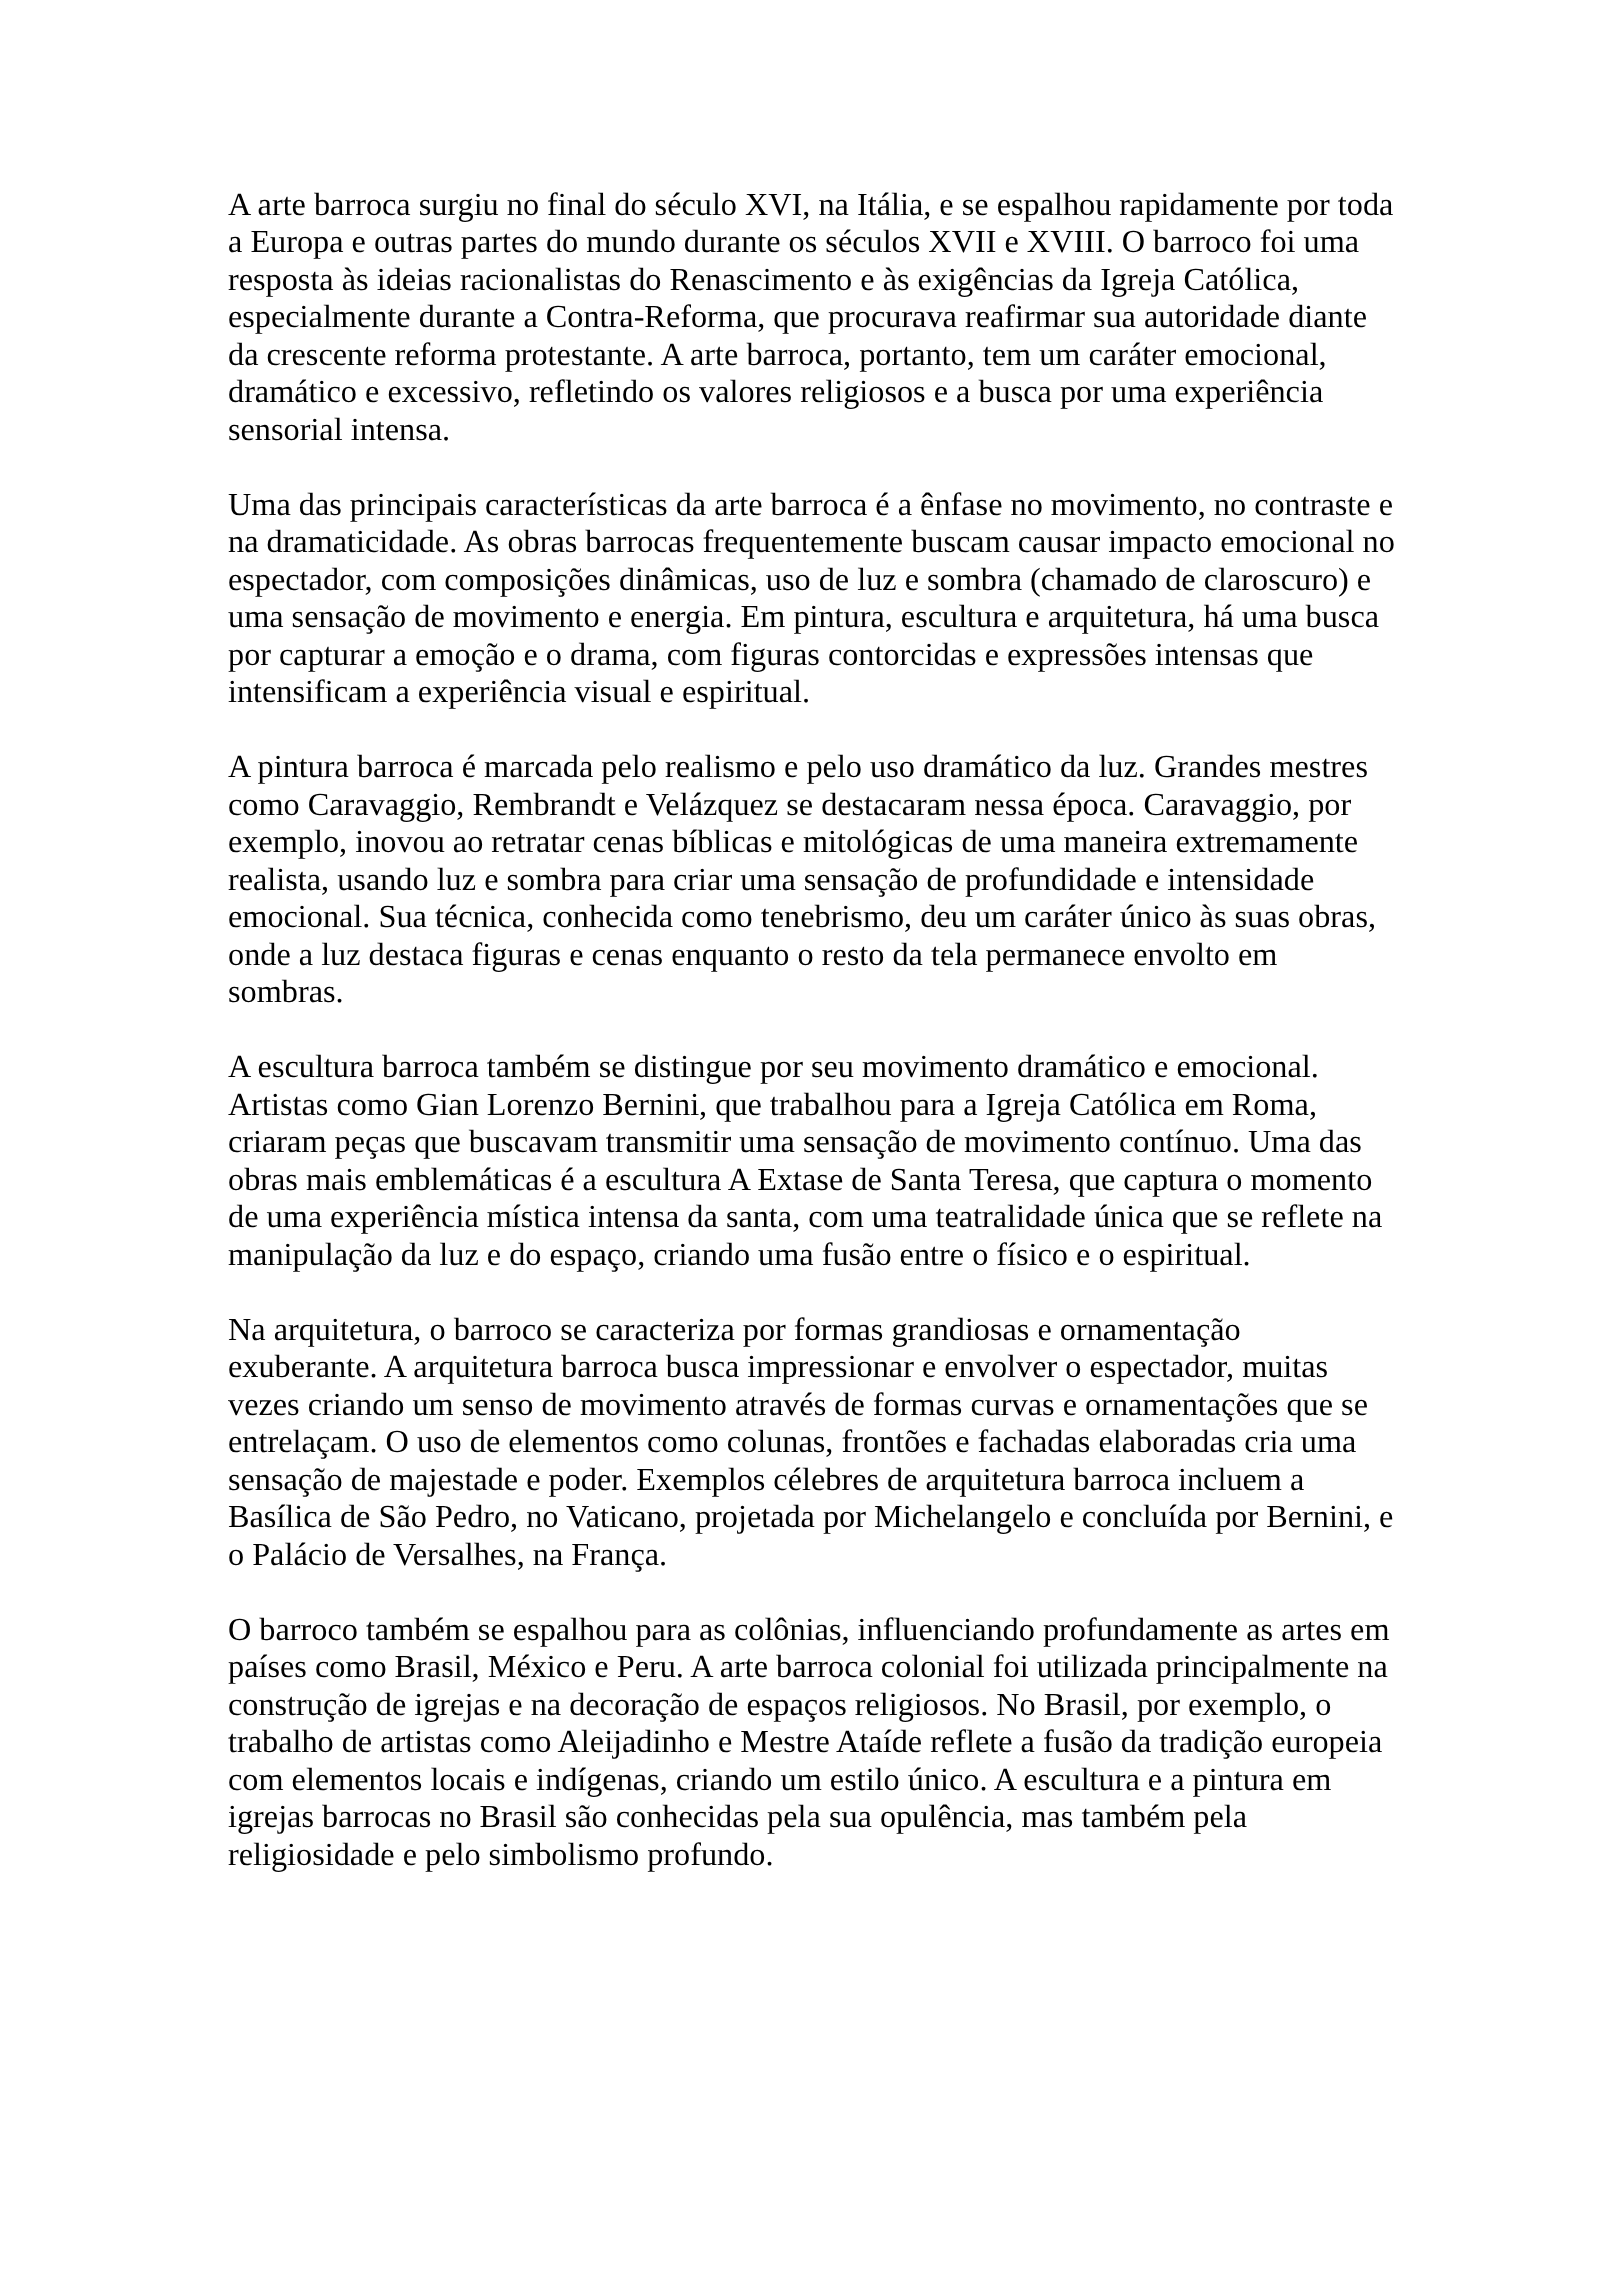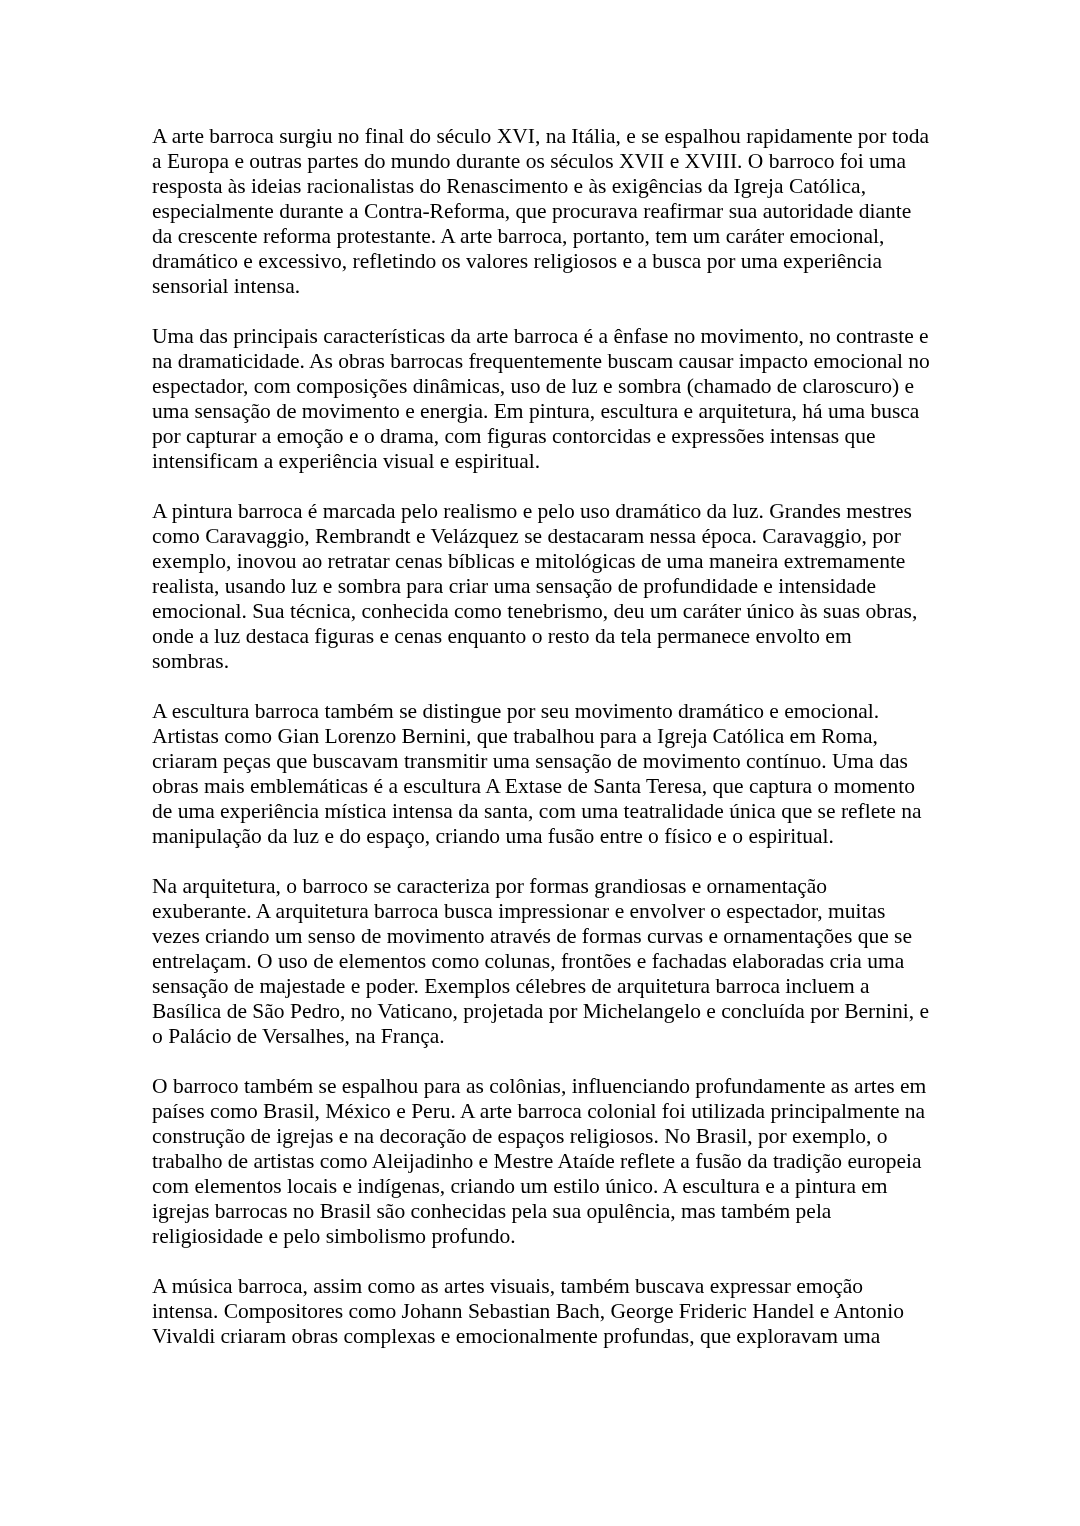--- a/index.html
+++ b/index.html
@@ -38,15 +38,14 @@
 <body>
 
 <div class="page">
   <div class="doc-body" id="doc-body">
       <p class="para"><span>A arte barroca surgiu no final do século XVI, na Itália, e se espalhou rapidamente por toda a Europa e outras partes do mundo durante os séculos XVII e XVIII. O barroco foi uma resposta às ideias racionalistas do Renascimento e às exigências da Igreja Católica, especialmente durante a Contra-Reforma, que procurava reafirmar sua autoridade diante da crescente reforma protestante. A arte barroca, portanto, tem um caráter emocional, dramático e excessivo, refletindo os valores religiosos e a busca por uma experiência sensorial intensa.</span></p>
       <p class="para"><span>Uma das principais características da arte barroca é a ênfase no movimento, no contraste e na dramaticidade. As obras barrocas frequentemente buscam causar impacto emocional no espectador, com composições dinâmicas, uso de luz e sombra (chamado de claroscuro) e uma sensação de movimento e energia. Em pintura, escultura e arquitetura, há uma busca por capturar a emoção e o drama, com figuras contorcidas e expressões intensas que intensificam a experiência visual e espiritual.</span></p>
       <p class="para"><span>A pintura barroca é marcada pelo realismo e pelo uso dramático da luz. Grandes mestres como Caravaggio, Rembrandt e Velázquez se destacaram nessa época. Caravaggio, por exemplo, inovou ao retratar cenas bíblicas e mitológicas de uma maneira extremamente realista, usando luz e sombra para criar uma sensação de profundidade e intensidade emocional. Sua técnica, conhecida como tenebrismo, deu um caráter único às suas obras, onde a luz destaca figuras e cenas enquanto o resto da tela permanece envolto em sombras.</span></p>
       <p class="para"><span>A escultura barroca também se distingue por seu movimento dramático e emocional. Artistas como Gian Lorenzo Bernini, que trabalhou para a Igreja Católica em Roma, criaram peças que buscavam transmitir uma sensação de movimento contínuo. Uma das obras mais emblemáticas é a escultura </span><span class="italic">A Extase de Santa Teresa</span><span>, que captura o momento de uma experiência mística intensa da santa, com uma teatralidade única que se reflete na manipulação da luz e do espaço, criando uma fusão entre o físico e o espiritual.</span></p>
       <p class="para"><span>Na arquitetura, o barroco se caracteriza por formas grandiosas e ornamentação exuberante. A arquitetura barroca busca impressionar e envolver o espectador, muitas vezes criando um senso de movimento através de formas curvas e ornamentações que se entrelaçam. O uso de elementos como colunas, frontões e fachadas elaboradas cria uma sensação de majestade e poder. Exemplos célebres de arquitetura barroca incluem a Basílica de São Pedro, no Vaticano, projetada por Michelangelo e concluída por Bernini, e o Palácio de Versalhes, na França.</span></p>
       <p class="para"><span>O barroco também se espalhou para as colônias, influenciando profundamente as artes em países como Brasil, México e Peru. A arte barroca colonial foi utilizada principalmente na construção de igrejas e na decoração de espaços religiosos. No Brasil, por exemplo, o trabalho de artistas como Aleijadinho e Mestre Ataíde reflete a fusão da tradição europeia com elementos locais e indígenas, criando um estilo único. A escultura e a pintura em igrejas barrocas no Brasil são conhecidas pela sua opulência, mas também pela religiosidade e pelo simbolismo profundo.</span></p>
-      <p class="para"><span>A música barroca, assim como as artes visuais, também buscava expressar emoção intensa. Compositores como Johann Sebastian Bach, George Frideric Handel e Antonio Vivaldi criaram obras complexas e emocionalmente profundas, que exploravam uma</span></p>
     </div>
 </div>
 
 </body></html>

